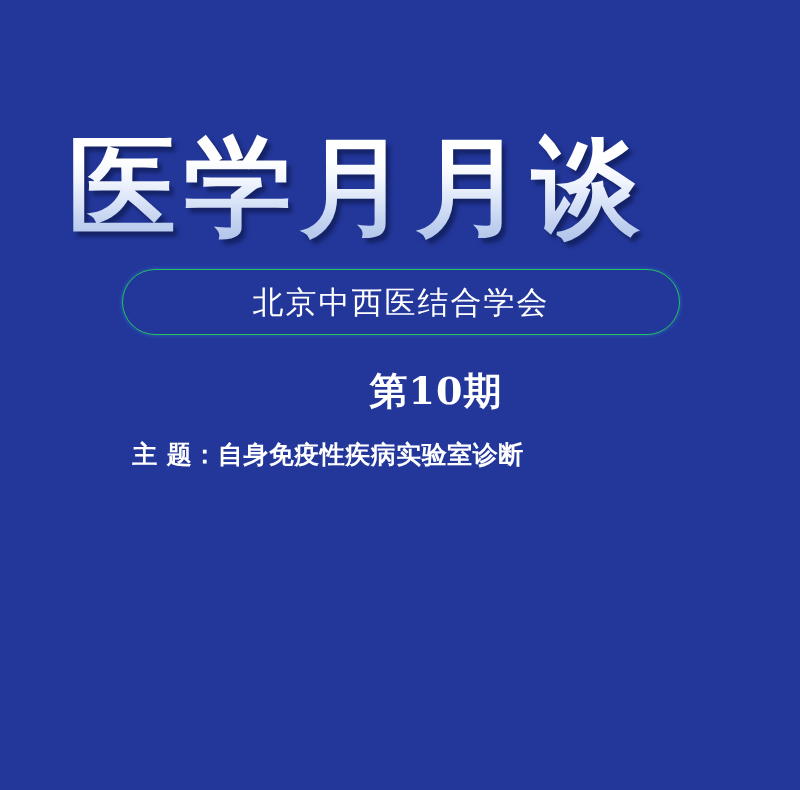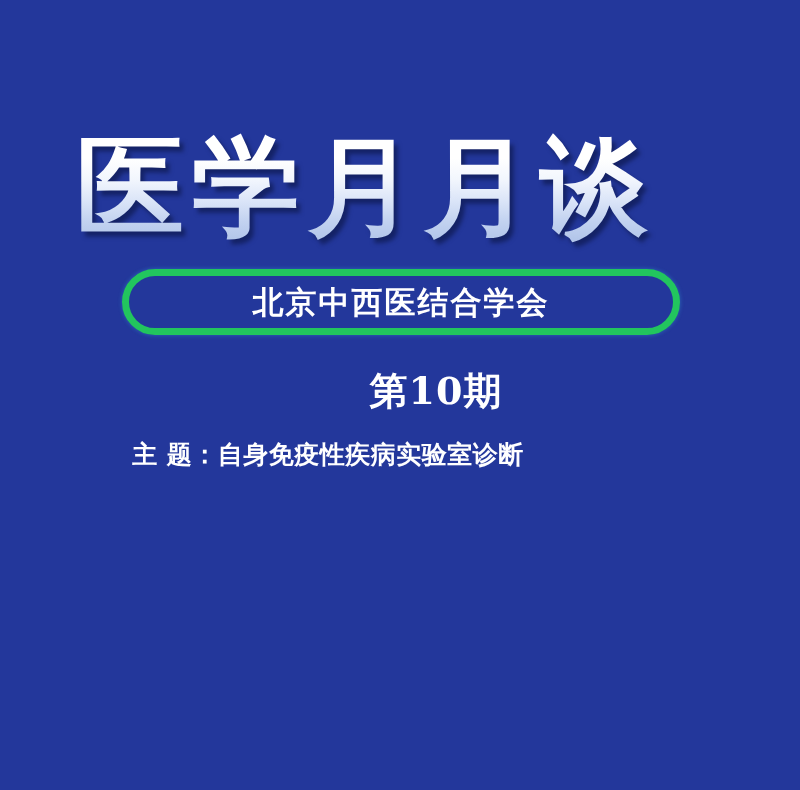--- a/index.html
+++ b/index.html
@@ -20,21 +20,21 @@
     width: 800px;
     height: 790px;
     background: #23379B;
     overflow: hidden;
   }
 
   
   .title-wrap {
     position: absolute;
     top: 128px;
-    left: 8px;
+    left: 0;
     width: 716px;
     text-align: center;
     line-height: 1;
   }
 
   .main-title {
     display: inline-block;
     font-family: "DejaVu Serif", "Liberation Serif", serif;
     font-weight: bold;
     font-size: 108px;
@@ -59,27 +59,26 @@
   }
 
   
   .pill {
     position: absolute;
     left: 122px;
     top: 269px;
     width: 558px;
     height: 66px;
     box-sizing: border-box;
-    border: 7px solid #22c55e;
+    border: 1px solid #22c55e;
     border-radius: 33px;
     display: flex;
     align-items: center;
     justify-content: center;
     box-shadow: 0 0 4px rgba(60, 200, 240, 0.35);
-    font-weight: bold;
   }
 
   .pill-text {
     font-family: "DejaVu Serif", "Liberation Serif", serif;
     font-size: 31px;
     color: #ffffff;
     letter-spacing: 2px;
     line-height: 1;
     white-space: nowrap;
   }

